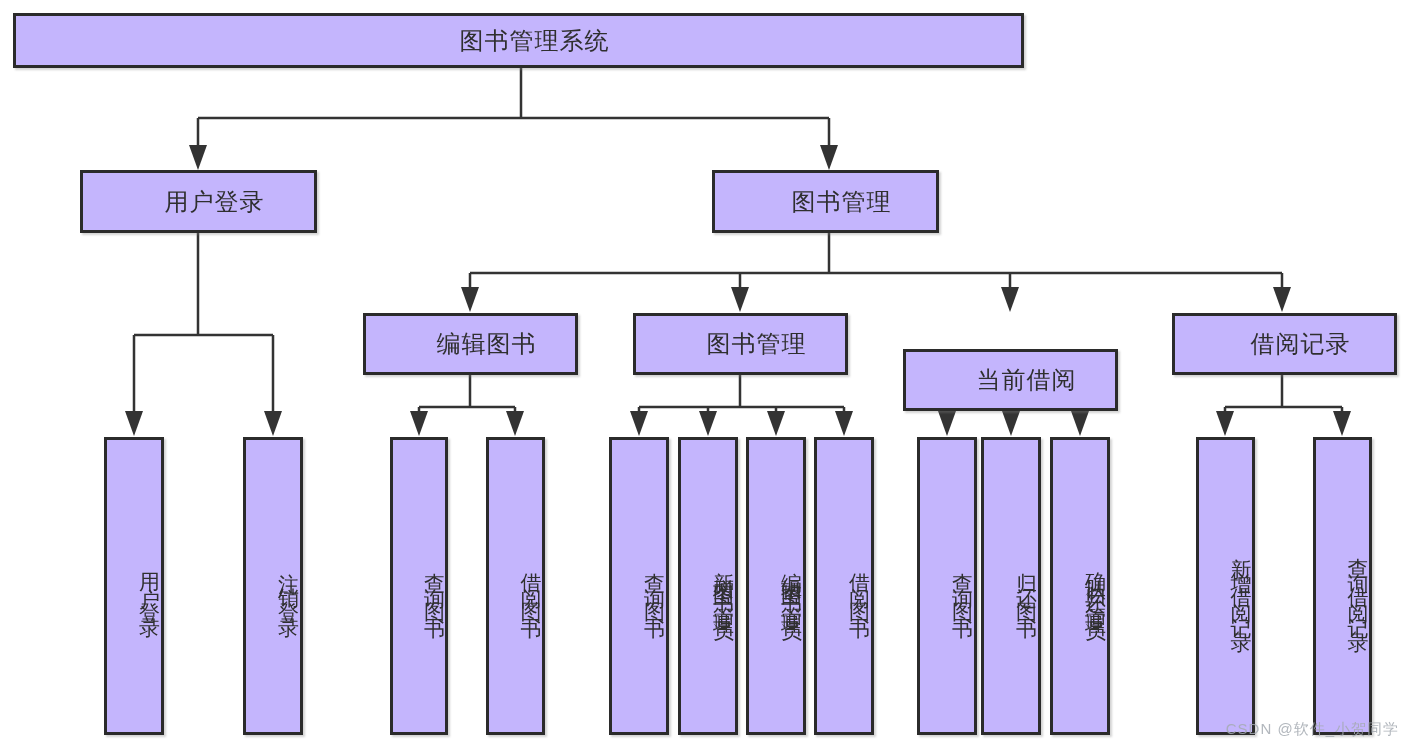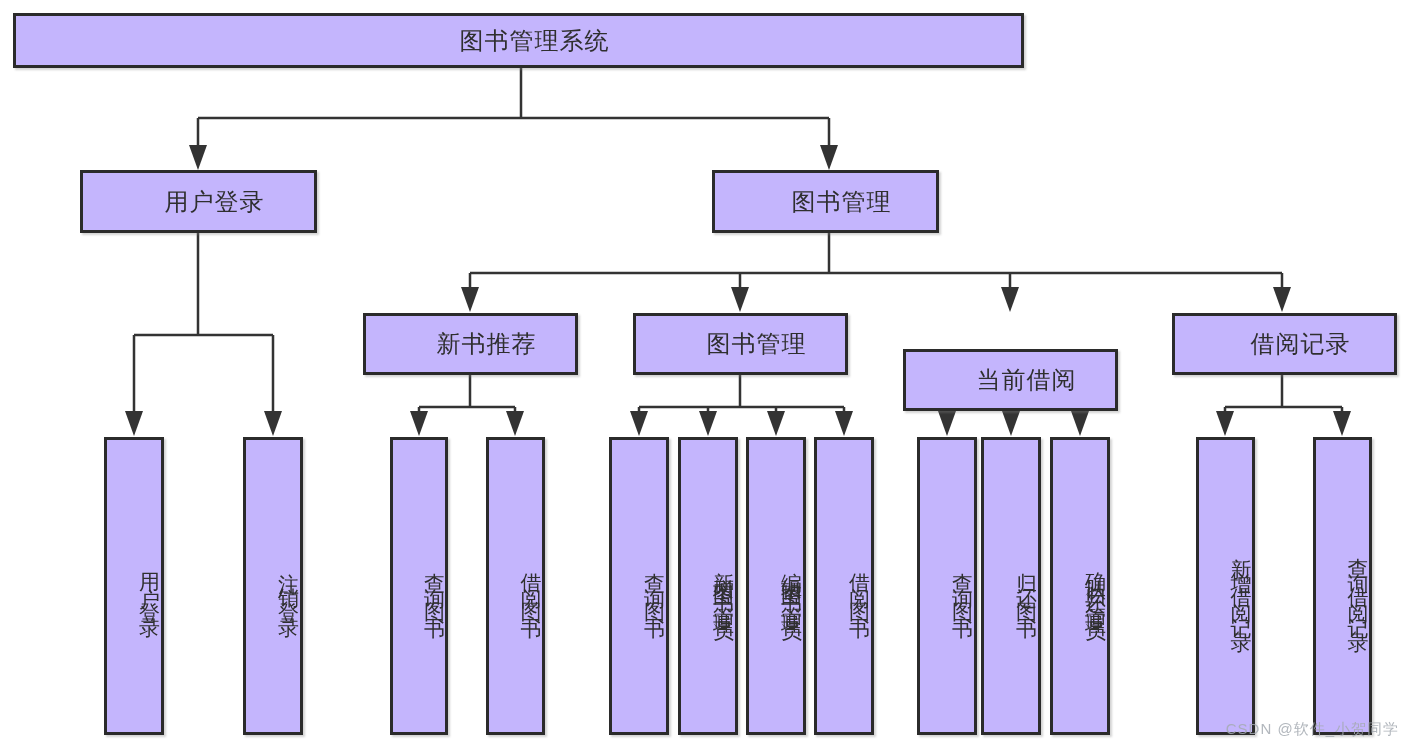--- a/index.html
+++ b/index.html
@@ -106,21 +106,21 @@
   </div>
 
   <div class="hbox" style="left:80px; top:170px; width:237px; height:63px;">
     <span class="hlabel">用户登录</span>
   </div>
   <div class="hbox" style="left:712px; top:170px; width:227px; height:63px;">
     <span class="hlabel">图书管理</span>
   </div>
 
   <div class="hbox" style="left:363px; top:313px; width:215px; height:62px;">
-    <span class="hlabel">新书推荐</span>
+    <span class="hlabel">编辑图书</span>
   </div>
   <div class="hbox" style="left:633px; top:313px; width:215px; height:62px;">
     <span class="hlabel">图书管理</span>
   </div>
   <div class="hbox" style="left:903px; top:313px; width:215px; height:62px;margin-top:36px;">
     <span class="hlabel">当前借阅</span>
   </div>
   <div class="hbox" style="left:1172px; top:313px; width:225px; height:62px;">
     <span class="hlabel">借阅记录</span>
   </div>

